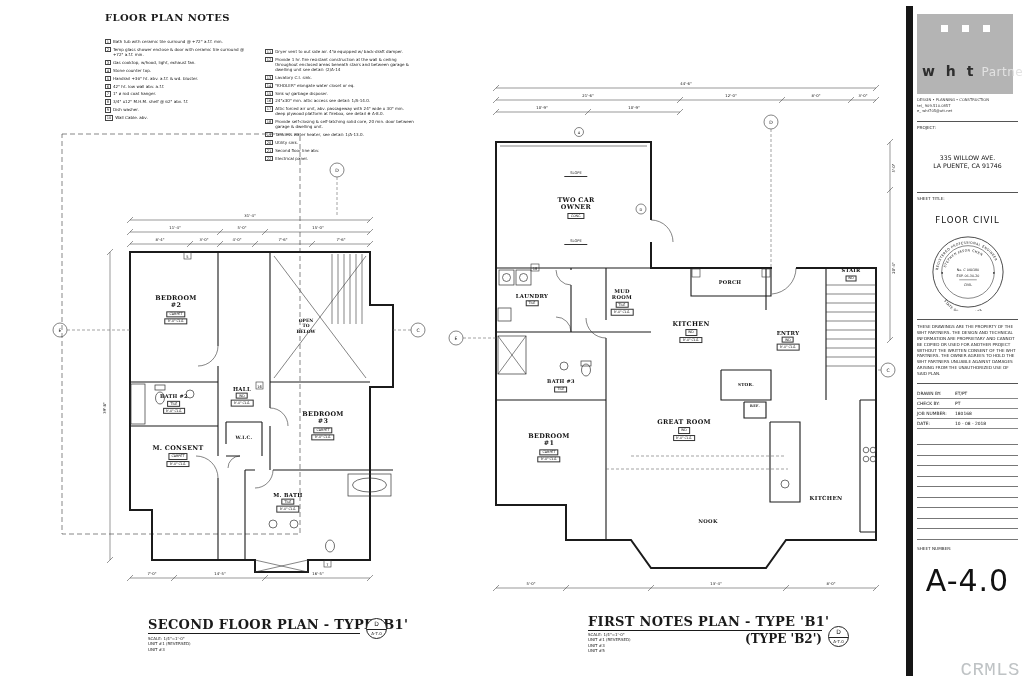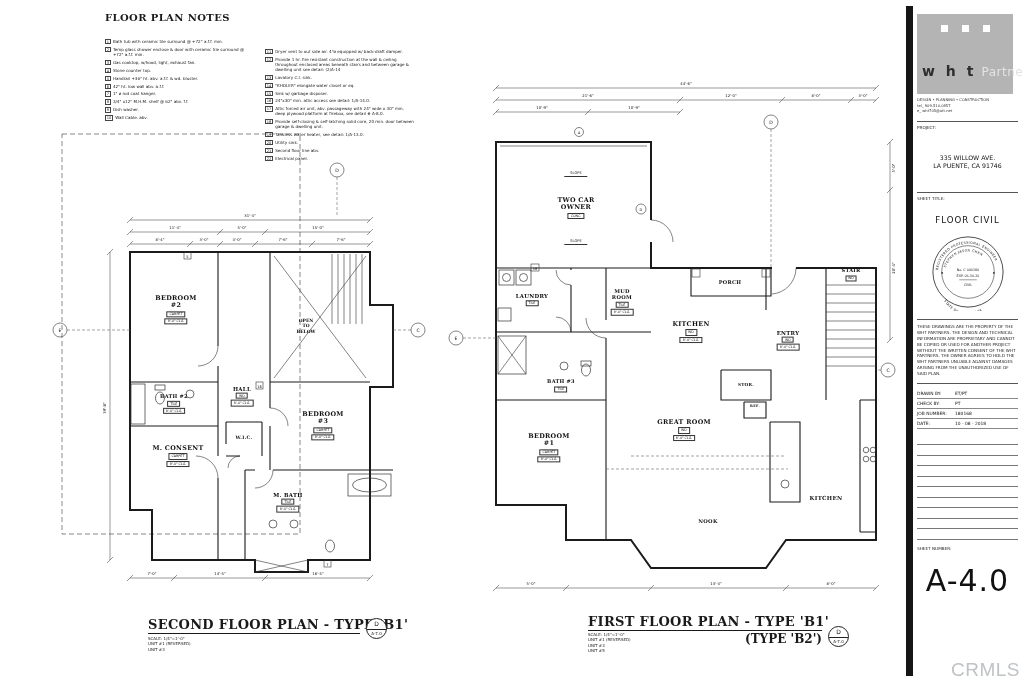--- a/index.html
+++ b/index.html
@@ -65,21 +65,21 @@
   .st { font-size:3.4px; fill:#222; letter-spacing:.4px; font-family:"DejaVu Sans",sans-serif; }
   .stc { font-size:3.4px; fill:#222; text-anchor:middle; font-family:"DejaVu Sans",sans-serif; }
   .disclaimer { margin-top:4px; font-size:4.15px; line-height:1.4; color:#222; }
   .tinfo { margin-top:5px; }
   .tinfo-row { display:flex; font-size:4.4px; color:#111; border-bottom:.6px solid #888; padding:2.5px 0 1.5px; }
   .tinfo-row .tlab { width:38px; }
   .rev { height:10.5px; border-bottom:.9px solid #777; }
   .revs { margin-top:6px; }
   .snlabel { margin-top:6px; font-size:4.2px; color:#222; }
   .snum { margin-top:12px; text-align:center; font-size:30px; color:#111; letter-spacing:1px; }
-  .crmls { position:absolute; right:4px; bottom:1px; font-size:19px; color:#bfc3c5; letter-spacing:.5px; font-family:Liberation Sans, sans-serif; }
+  .crmls { position:absolute; right:4px; bottom:1px; font-size:19px; color:#bfc3c5; letter-spacing:.5px; font-family:Liberation Mono, monospace; }
 </style>
 </head>
 <body>
 
 <div class="sheet">
 
   <div class="notes">
     <div class="notes-title">FLOOR PLAN NOTES</div>
     <div class="notes-cols">
       <div class="ncol">
@@ -493,21 +493,21 @@
     </div>
     <div class="room" style="left:272px; top:452px;">
       <div class="rname" style="font-size:5.2px">NOOK</div>
     </div>
     <div class="room" style="left:319px; top:337px;">
       <div class="rname" style="font-size:3.4px">REF.</div>
     </div>
   </div>
 
   <div class="plan-title-block" style="left:588px; top:614px; width:234px;">
-    <div class="ptitle">FIRST FLOOR PLAN - TYPE 'B1'</div>
+    <div class="ptitle">FIRST NOTES PLAN - TYPE 'B1'</div>
     <div class="ptitle2">(TYPE 'B2')</div>
     <div class="psub" style="margin-top:-14px; width:120px;">
 
     <div>SCALE: 1/4"=1'-0"</div>
         <div>UNIT #1 (REVERSED)</div>
         <div>UNIT #3</div>
         <div>UNIT #5</div>
       </div>
   </div>
   <div class="dmark" style="left:828px; top:626px;">

